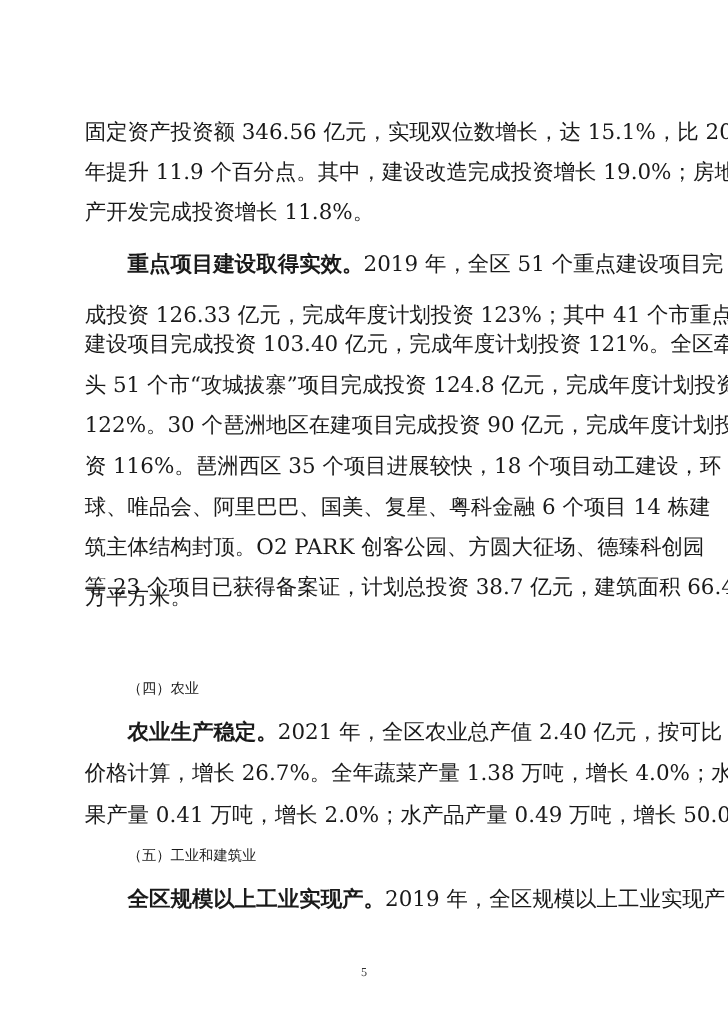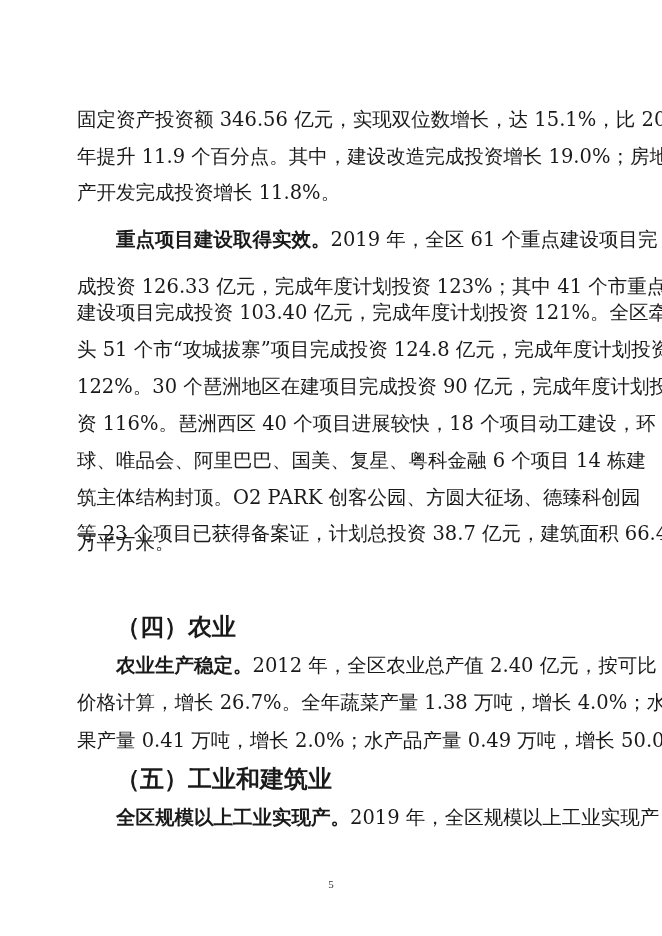--- a/index.html
+++ b/index.html
@@ -5,75 +5,75 @@
     html, body { margin: 0; padding: 0; background: #ffffff; }
     body { width: 662px; height: 936px; position: relative; overflow: hidden;
            font-family: "DejaVu Serif", "Liberation Serif", serif; color: #1a1a1a; }
     .line { position: absolute; left: 77px; width: 510px; height: 30px; line-height: 30px;
             font-size: 19.5px; white-space: nowrap; text-align: justify; text-align-last: justify;
             letter-spacing: 0px; }
     .line.last { text-align-last: left; }
     .indent { left: 116px; width: 471px; }
     .bold { font-weight: bold; font-family: "DejaVu Sans", "Liberation Sans", sans-serif; }
     .heading { position: absolute; left: 116px; height: 30px; line-height: 30px;
-               font-size: 24px; font-weight: bold; font-family: "DejaVu Sans", "Liberation Sans", sans-serif;
+               font-size: 13px; font-weight: normal; font-family: "DejaVu Sans", "Liberation Sans", sans-serif;
                white-space: nowrap; }
     .pagenum { position: absolute; left: 0; width: 662px; top: 878px; text-align: center;
                font-size: 11px; font-family: "Liberation Serif", serif; color: #333; }
   </style>
 </head>
 <body>
 
 <div>
 
   <div class="line" style="top:105px">
     <span>固定资产投资额 346.56 亿元，实现双位数增长，达 15.1%，比 2018</span>
   </div>
   <div class="line" style="top:142px">
     <span>年提升 11.9 个百分点。其中，建设改造完成投资增长 19.0%；房地</span>
   </div>
   <div class="line last" style="top:178px">
     <span>产开发完成投资增长 11.8%。</span>
   </div>
 
   <div class="line indent" style="top:225px">
-    <span class="bold">重点项目建设取得实效。</span><span>2019 年，全区 61 个重点建设项目完</span>
+    <span class="bold">重点项目建设取得实效。</span><span>2019 年，全区 51 个重点建设项目完</span>
   </div>
   <div class="line" style="top:272px">
     <span>成投资 126.33 亿元，完成年度计划投资 123%；其中 41 个市重点</span>
   </div>
   <div class="line" style="top:298px">
     <span>建设项目完成投资 103.40 亿元，完成年度计划投资 121%。全区牵</span>
   </div>
   <div class="line" style="top:335px">
     <span>头 51 个市“攻城拔寨”项目完成投资 124.8 亿元，完成年度计划投资</span>
   </div>
   <div class="line" style="top:372px">
     <span>122%。30 个琶洲地区在建项目完成投资 90 亿元，完成年度计划投</span>
   </div>
   <div class="line" style="top:409px">
-    <span>资 116%。琶洲西区 40 个项目进展较快，18 个项目动工建设，环</span>
+    <span>资 116%。琶洲西区 35 个项目进展较快，18 个项目动工建设，环</span>
   </div>
   <div class="line" style="top:446px">
     <span>球、唯品会、阿里巴巴、国美、复星、粤科金融 6 个项目 14 栋建</span>
   </div>
   <div class="line" style="top:483px">
     <span>筑主体结构封顶。O2 PARK 创客公园、方圆大征场、德臻科创园</span>
   </div>
   <div class="line" style="top:519px">
     <span>等 23 个项目已获得备案证，计划总投资 38.7 亿元，建筑面积 66.49</span>
   </div>
   <div class="line last" style="top:528px">
     <span>万平方米。</span>
   </div>
 
   <div class="heading" style="top:612px">（四）农业</div>
 
   <div class="line indent" style="top:651px">
-    <span class="bold">农业生产稳定。</span><span>2012 年，全区农业总产值 2.40 亿元，按可比</span>
+    <span class="bold">农业生产稳定。</span><span>2021 年，全区农业总产值 2.40 亿元，按可比</span>
   </div>
   <div class="line" style="top:688px">
     <span>价格计算，增长 26.7%。全年蔬菜产量 1.38 万吨，增长 4.0%；水</span>
   </div>
   <div class="line" style="top:726px">
     <span>果产量 0.41 万吨，增长 2.0%；水产品产量 0.49 万吨，增长 50.0%。</span>
   </div>
 
   <div class="heading" style="top:764px">（五）工业和建筑业</div>
 

